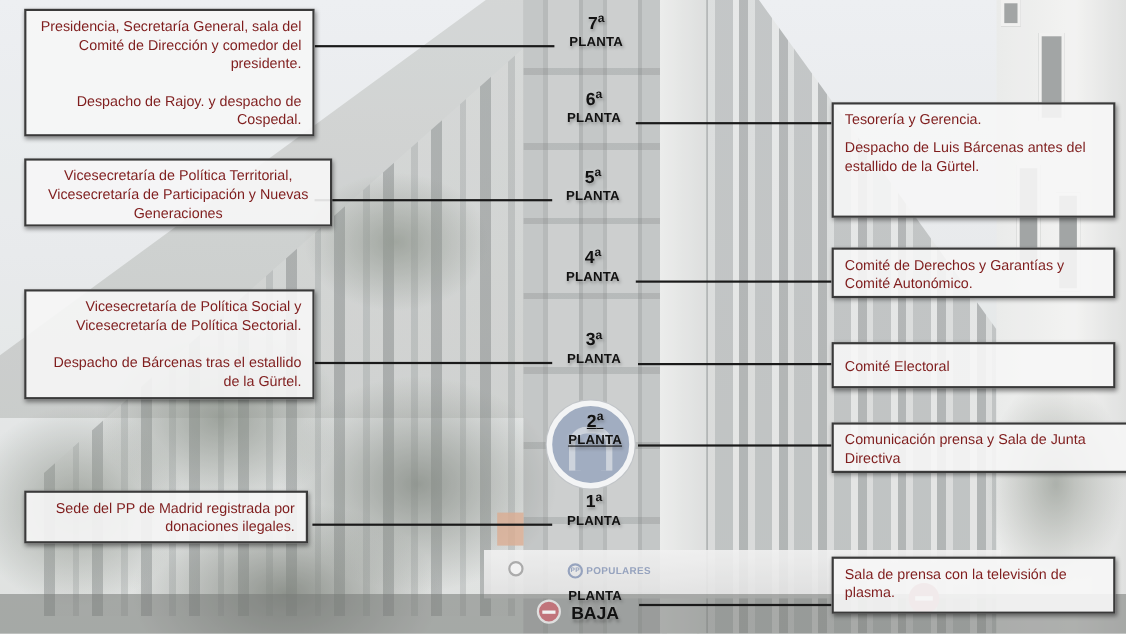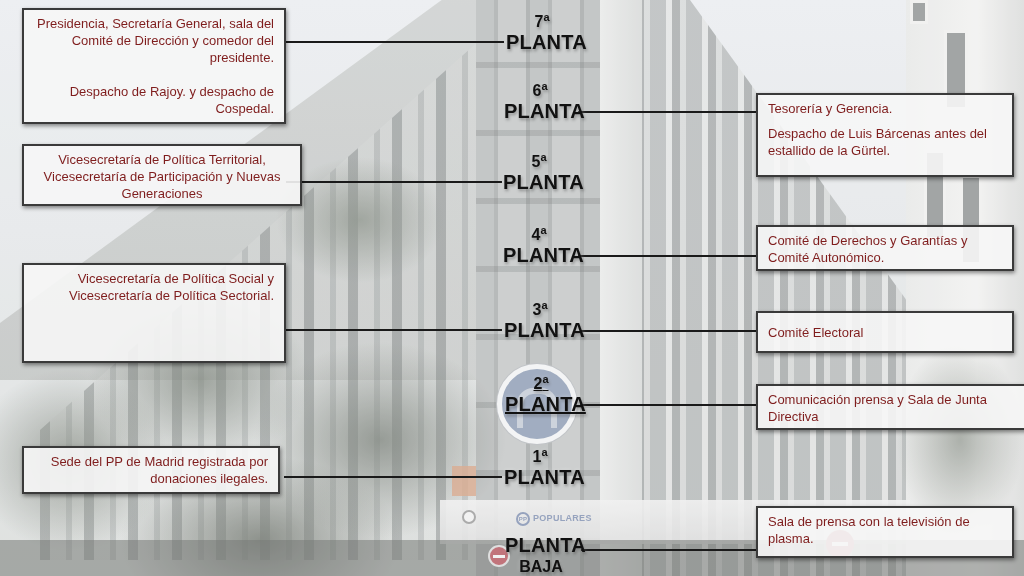--- a/index.html
+++ b/index.html
@@ -100,21 +100,21 @@
 
     
     .floor {
       position: absolute; text-align: center; color: #111; font-weight: bold;
       font-family: "Liberation Sans", "DejaVu Sans", sans-serif;
       text-shadow: 0 0 4px rgba(255,255,255,.35), 1px 2px 3px rgba(0,0,0,.35);
       line-height: 1;
     }
     .floor .num { display: block; font-size: 16px; margin-bottom: 2px; }
     .floor .num sup { font-size: 11px; vertical-align: 6px; }
-    .floor .word { display: block; font-size: 20px; letter-spacing: .2px; }
+    .floor .word { display: block; font-size: 12px; letter-spacing: .2px; }
     .floor .word2 { display: block; font-size: 16px; margin-top: 4px; }
 
     
     .box {
       position: absolute;
       background: rgba(246,246,246,.9);
       border: 2px solid #3a3a3a;
       box-shadow: 1px 2px 4px rgba(0,0,0,.45);
       color: #7f1d1d; font-size: 13px; line-height: 17px;
       padding: 5px 10px;
@@ -201,26 +201,27 @@
 
 <div class="box left" style="left:22px;top:8px;width:264px;height:116px;padding-top:5px;">
   <p>Presidencia, Secretaría General, sala del Comité de Dirección y comedor del presidente.</p>
   <p>Despacho de Rajoy. y despacho de Cospedal.</p>
 </div>
 <div class="box left" style="left:22px;top:144px;width:280px;height:62px;text-align:center;">
   <p>Vicesecretaría de Política Territorial, Vicesecretaría de Participación y Nuevas Generaciones</p>
 </div>
 <div class="box left" style="left:22px;top:263px;width:264px;height:100px;">
   <p>Vicesecretaría de Política Social y Vicesecretaría de Política Sectorial.</p>
+  <p>Despacho de Bárcenas tras el estallido de la Gürtel.</p>
 </div>
 <div class="box left" style="left:22px;top:446px;width:258px;height:48px;">
   <p>Sede del PP de Madrid registrada por donaciones ilegales.</p>
 </div>
 
-<div class="box right" style="left:756px;top:93px;width:258px;height:84px;">
+<div class="box right" style="left:756px;top:93px;width:258px;height:105px;">
   <p>Tesorería y Gerencia.</p>
   <p style="margin-top:8px;">Despacho de Luis Bárcenas antes del estallido de la Gürtel.</p>
 </div>
 <div class="box right" style="left:756px;top:225px;width:258px;height:46px;">
   <p>Comité de Derechos y Garantías y Comité Autonómico.</p>
 </div>
 <div class="box right" style="left:756px;top:311px;width:258px;height:42px;padding-top:11px;">
   <p>Comité Electoral</p>
 </div>
 <div class="box right" style="left:756px;top:384px;width:294px;height:46px;">

